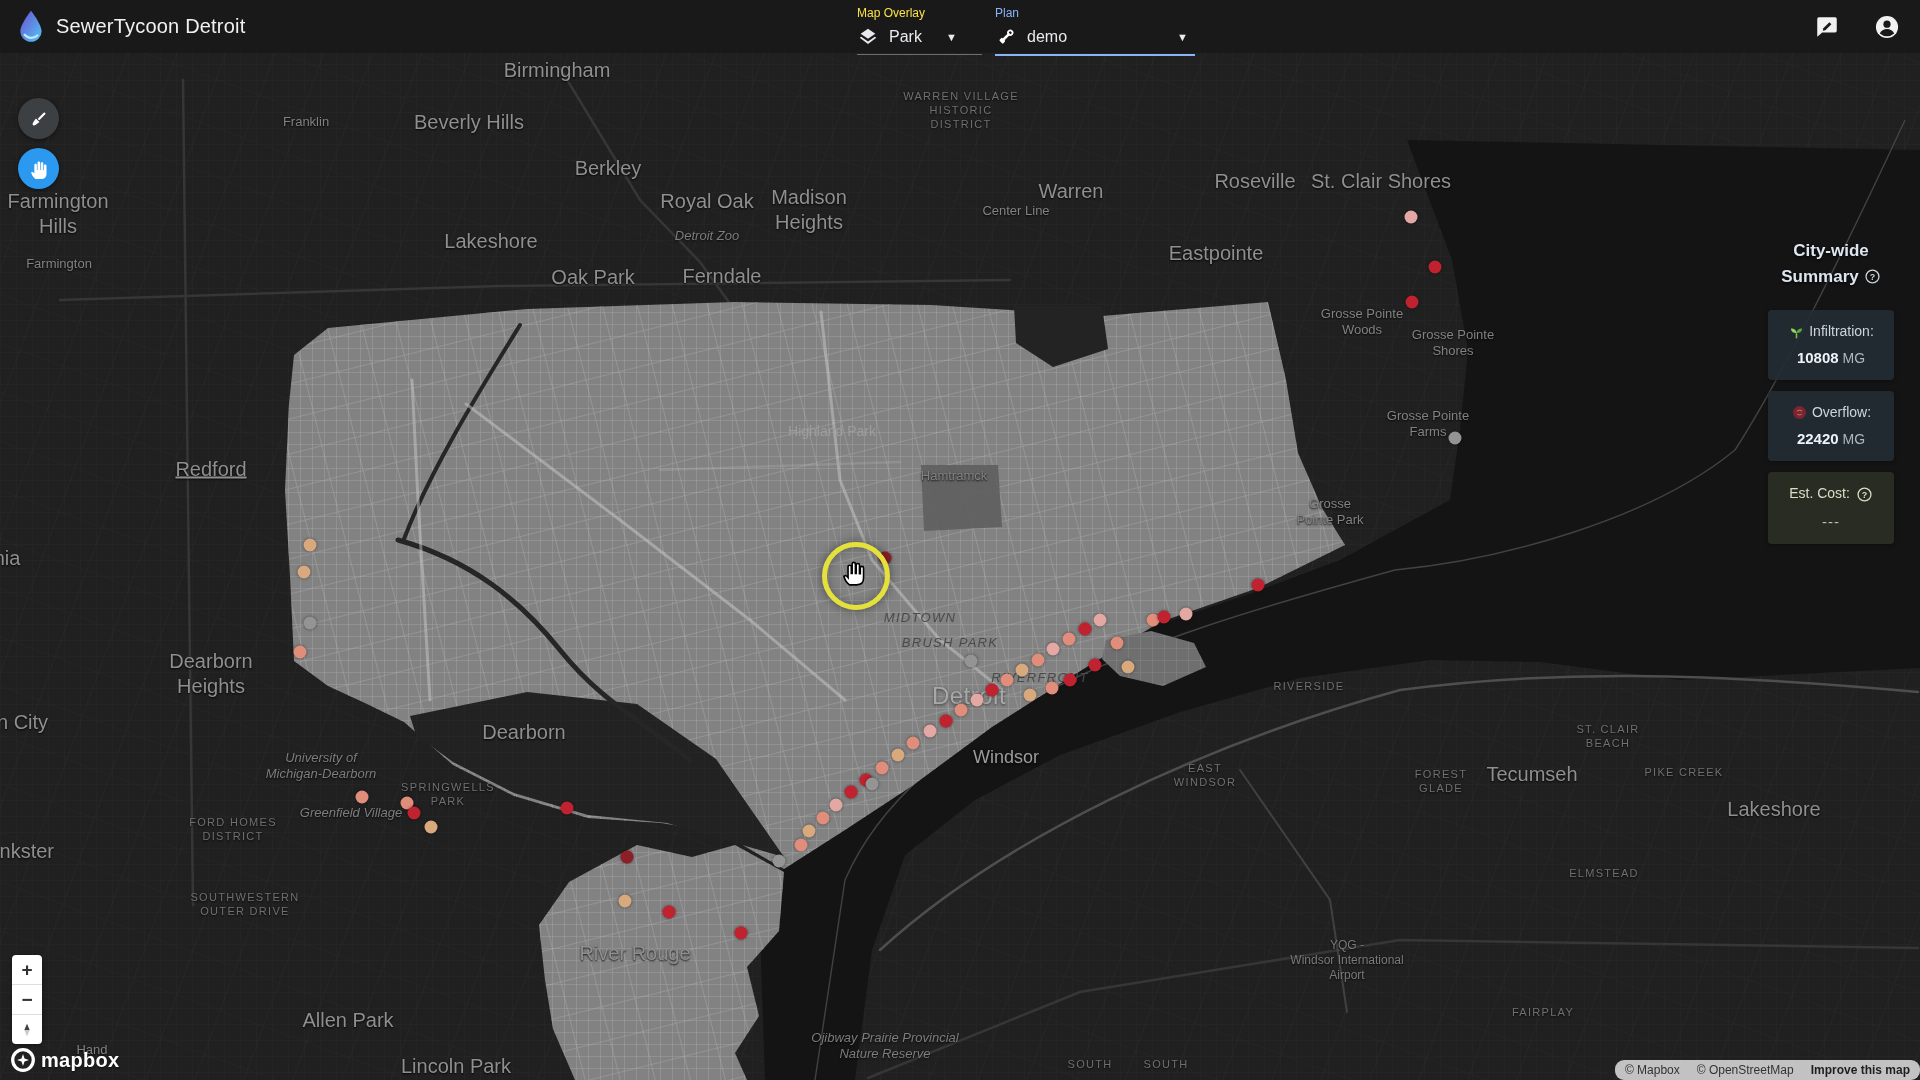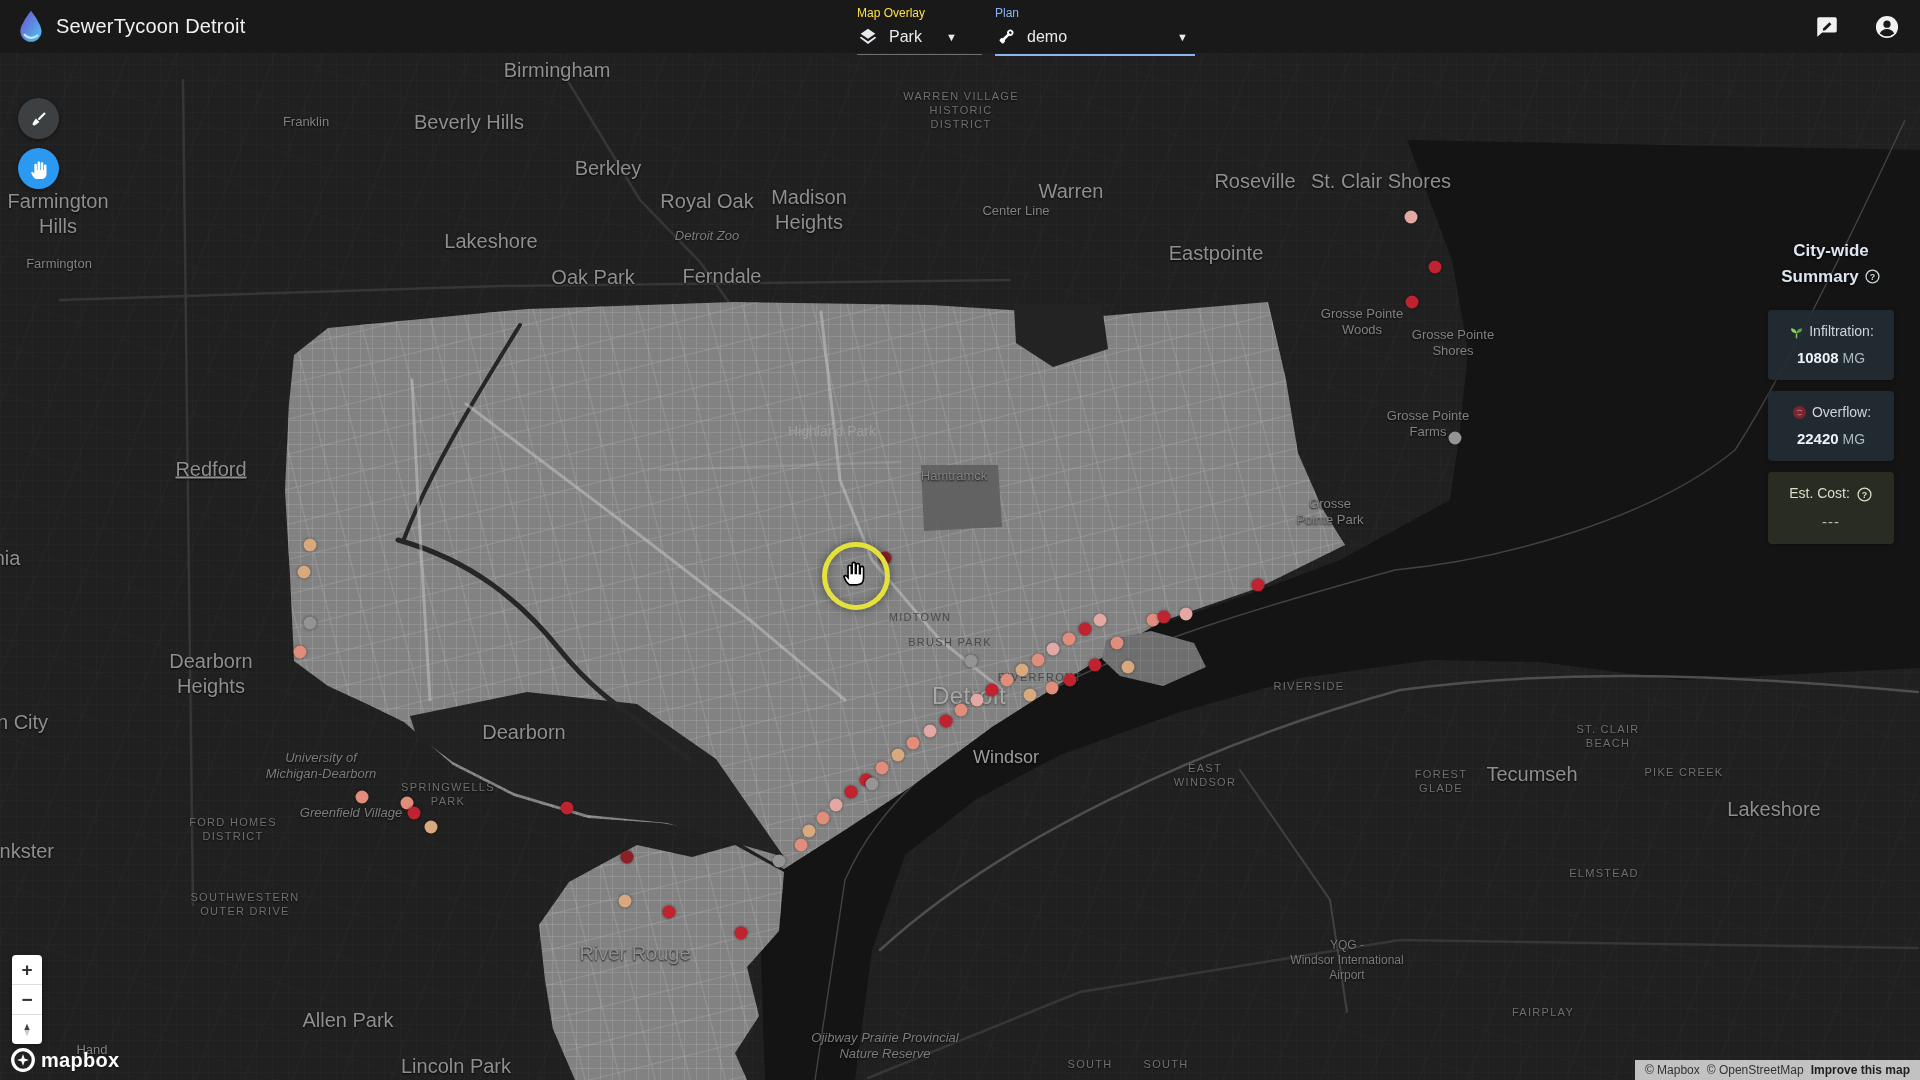--- a/index.html
+++ b/index.html
@@ -11,21 +11,21 @@
   .map-root svg.basemap{position:absolute;left:0;top:0;}
   .blob-base{fill:var(--blob-fill,#828282);}
   .map-layer{position:absolute;inset:0;pointer-events:none;}
   .maplabel{position:absolute;transform:translate(-50%,-50%);white-space:pre-line;text-align:center;
     pointer-events:none;line-height:1.25;}
   .town{font-size:20px;color:#8f8f8f;text-shadow:0 1px 2px rgba(0,0,0,.9);}
   .town-sm{font-size:13px;color:#828282;text-shadow:0 1px 2px rgba(0,0,0,.9);}
   .city{font-size:24px;color:#a8a8a8;letter-spacing:.5px;text-shadow:0 1px 3px rgba(0,0,0,.55);}
   .city2{font-size:18px;color:#9c9c9c;text-shadow:0 1px 3px rgba(0,0,0,.8);}
   .sc{font-size:11px;color:#707070;letter-spacing:1.3px;text-shadow:0 1px 2px rgba(0,0,0,.8);}
-  .sc-dark{font-size:11px;color:#4a4a4a;letter-spacing:1.3px;}
+  .sc-dark{font-size:13px;color:#4a4a4a;letter-spacing:1.3px;font-style:italic;}
   .onblob{font-size:14px;color:#9d9d9d;}
   .it{font-size:13px;font-style:italic;color:#7d7d7d;text-shadow:0 1px 2px rgba(0,0,0,.8);}
   .poi{font-size:12px;color:#7a7a7a;text-shadow:0 1px 2px rgba(0,0,0,.8);}
   .outfall{position:absolute;width:13px;height:13px;border-radius:50%;
     transform:translate(-50%,-50%);box-shadow:0 0 3px rgba(0,0,0,.5);}
   .sel-ring{position:absolute;left:822px;top:542px;width:58px;height:58px;border-radius:50%;
     border:5px solid var(--ring-yellow,#e4e03c);box-shadow:0 0 10px rgba(0,0,0,.45), inset 0 0 10px rgba(0,0,0,.3);}
   .cursor-hand{position:absolute;left:840px;top:556px;}
 
   
@@ -77,21 +77,21 @@
 
   
   .zoomctl{position:absolute;left:12px;top:955px;width:30px;background:#fff;border-radius:4px;z-index:15;
     box-shadow:0 1px 4px rgba(0,0,0,.4);overflow:hidden;}
   .zbtn{width:30px;height:29px;display:flex;align-items:center;justify-content:center;font-size:19px;
     font-weight:700;color:#333;cursor:pointer;}
   .zbtn + .zbtn{border-top:1px solid #ddd;}
   .mblogo{position:absolute;left:10px;bottom:7px;display:flex;align-items:center;gap:5px;z-index:15;cursor:pointer;}
   .mblogo .word{color:#fff;font-size:20px;font-weight:600;letter-spacing:.3px;text-shadow:0 1px 2px rgba(0,0,0,.6);}
   .attrib{position:absolute;right:0;bottom:0;height:20px;background:rgba(230,230,230,.82);z-index:15;
-    display:flex;align-items:center;gap:7px;padding:0 10px;font-size:12px;color:#333;}
+    display:flex;align-items:center;gap:17px;padding:0 10px;font-size:12px;color:#333;border-radius:9px;}
   .attrib .strong{font-weight:700;color:#1f1f1f;cursor:pointer;}
   .attrib span{white-space:nowrap;}
 </style>
 </head>
 <body>
 
 <div class="app">
 
   <div class="map-root">
     <svg class="basemap" width="1920" height="1080" viewBox="0 0 1920 1080">

